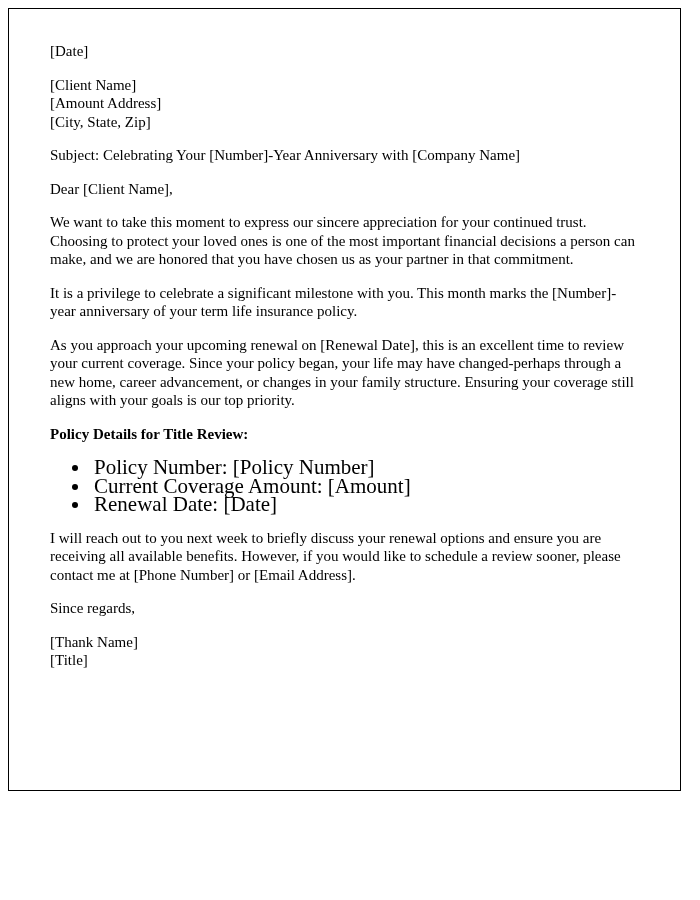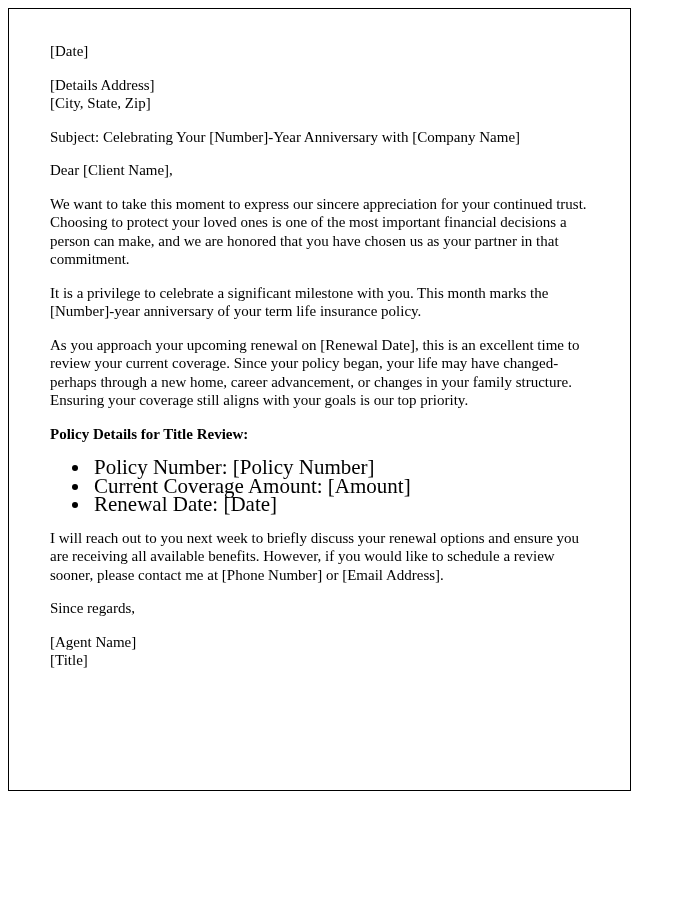--- a/index.html
+++ b/index.html
@@ -11,21 +11,21 @@
     width: 700px;
     height: 900px;
     position: relative;
     font-family: "Liberation Serif", "DejaVu Serif", serif;
     color: #000000;
   }
   .letter-frame {
     position: absolute;
     left: 8px;
     top: 8px;
-    width: 623px;
+    width: 673px;
     height: 783px;
     border: 1px solid #000000;
     box-sizing: border-box;
     padding: 33px 42px 0 41px;
     background: #ffffff;
     overflow: hidden;
   }
   .line {
     font-size: 15px;
     line-height: 18.5px;
@@ -56,21 +56,22 @@
   }
 </style>
 </head>
 <body>
 
 <div class="letter-frame">
 
   <p class="para">[Date]</p>
 
   <div class="block">
-    <div class="line">[Details Address]</div>
+    <div class="line">[Client Name]</div>
+    <div class="line">[Amount Address]</div>
     <div class="line">[City, State, Zip]</div>
   </div>
 
   <p class="para">Subject: Celebrating Your [Number]-Year Anniversary with [Company Name]</p>
 
   <p class="para">Dear [Client Name],</p>
 
   <p class="para">We want to take this moment to express our sincere appreciation for your continued trust. Choosing to protect your loved ones is one of the most important financial decisions a person can make, and we are honored that you have chosen us as your partner in that commitment.</p>
 
   <p class="para">It is a privilege to celebrate a significant milestone with you. This month marks the [Number]-year anniversary of your term life insurance policy.</p>
@@ -84,17 +85,17 @@
     <li>Current Coverage Amount: [Amount]</li>
     <li>Renewal Date: [Date]</li>
   </ul>
 
   <p class="para">I will reach out to you next week to briefly discuss your renewal options and ensure you are receiving all available benefits. However, if you would like to schedule a review sooner, please contact me at [Phone Number] or [Email Address].</p>
 
 
   <p class="para">Since regards,</p>
 
   <div class="sig-block">
-    <div class="line">[Agent Name]</div>
+    <div class="line">[Thank Name]</div>
     <div class="line">[Title]</div>
   </div>
 
 </div>
 
 </body></html>

